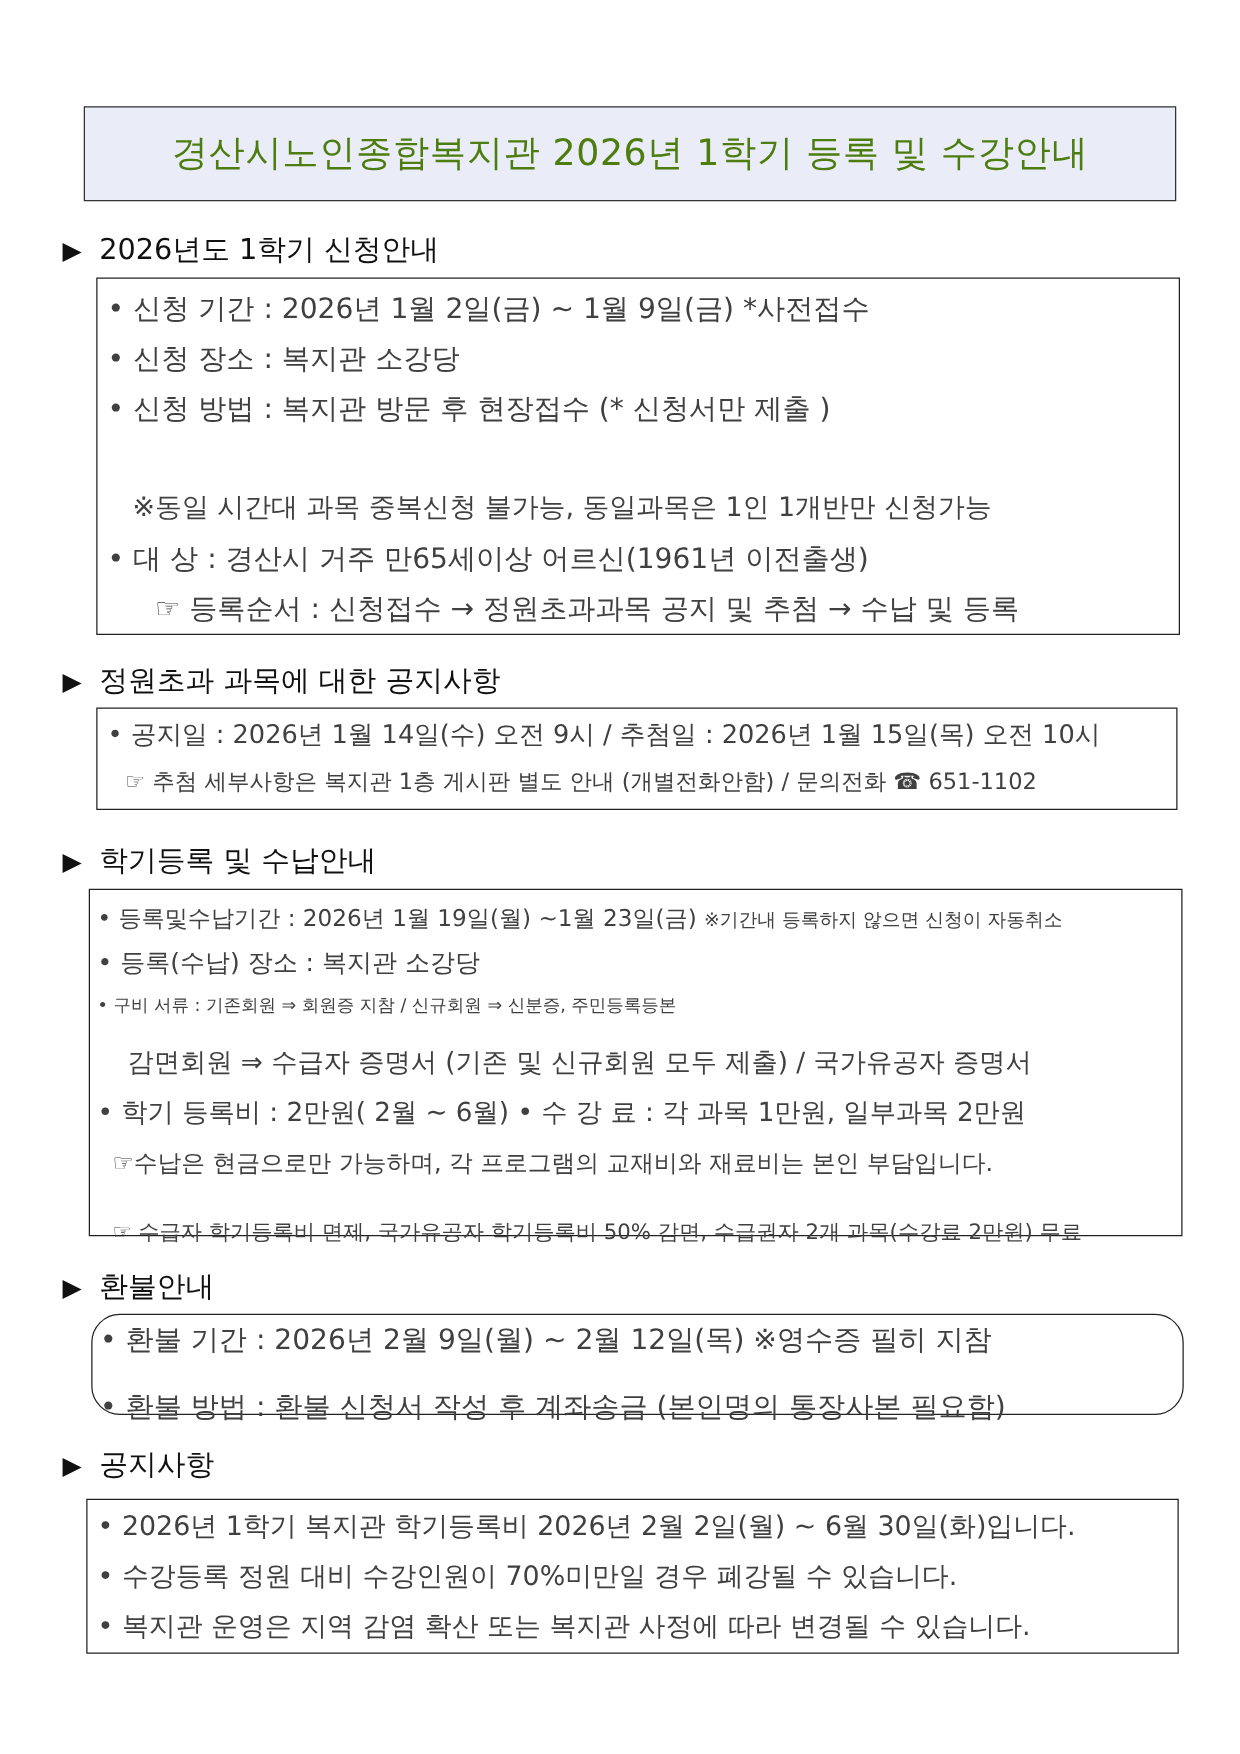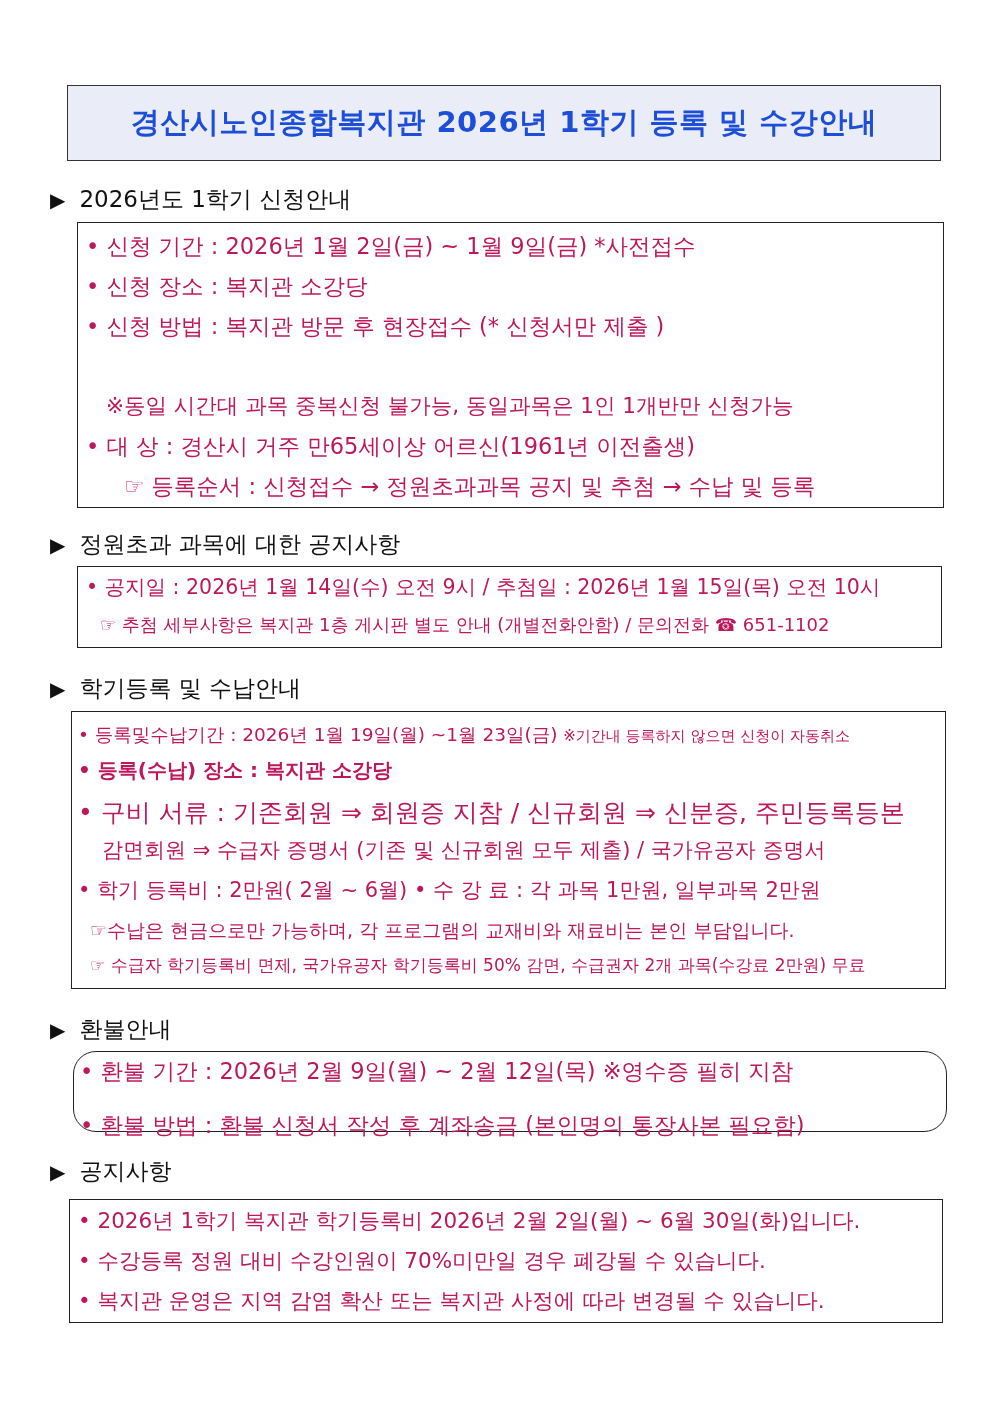--- a/index.html
+++ b/index.html
@@ -4,30 +4,30 @@
 <style>
   * { box-sizing: border-box; margin: 0; padding: 0; }
   html, body { width: 992px; height: 1403px; background: #ffffff; }
   body { position: relative; font-family: "DejaVu Sans", sans-serif; color: #111111; overflow: hidden; }
 
   .title-box {
     position: absolute; left: 67px; top: 85px; width: 874px; height: 76px;
     background: #eaedf8; border: 1px solid #333;
     display: flex; align-items: center; justify-content: center;
   }
-  .title-text { font-size: 29px; font-weight: bold; letter-spacing: 0.5px; color: #1d4ed8; white-space: nowrap; }
+  .title-text { font-size: 29px; font-weight: normal; letter-spacing: 0.5px; color: #4d7c0f; white-space: nowrap; }
 
   .section-head {
     position: absolute; left: 50px; display: flex; align-items: center;
     font-size: 23px; color: #111; white-space: nowrap;
   }
   .section-head .tri { font-size: 20px; margin-right: 14px; line-height: 1; }
 
   .box { position: absolute; border: 1px solid #222; background: #fff; }
-  .line { position: absolute; white-space: nowrap; font-size: 22.5px; color: #be185d; }
+  .line { position: absolute; white-space: nowrap; font-size: 22.5px; color: #404040; }
   .line.sm { font-size: 20px; }
   .line.xs { font-size: 18px; }
   .line.xxs { font-size: 17px; }
   .note-sm { font-size: 15px; }
 </style>
 </head>
 <body>
 
 <div class="title-box">
   <div class="title-text">경산시노인종합복지관 2026년 1학기 등록 및 수강안내</div>
@@ -57,26 +57,26 @@
 
 <div class="section-head" style="top:673px;">
   <span class="tri">▶</span>
   <span>학기등록 및 수납안내</span>
 </div>
 <div class="box" style="left:71px; top:711px; width:875px; height:278px;">
   <div class="line xs" style="left:6px; top:10px; font-size:18.5px;">
     <span>• 등록및수납기간 : 2026년 1월 19일(월) ~1월 23일(금)</span>
     <span class="note-sm">※기간내 등록하지 않으면 신청이 자동취소</span>
   </div>
-  <div class="line sm" style="left:6px; top:45px;font-weight:bold;">• 등록(수납) 장소 : 복지관 소강당</div>
-  <div class="line sm" style="left:6px; top:84px; font-size:25px;">• 구비 서류 : 기존회원 ⇒ 회원증 지참     /   신규회원 ⇒ 신분증, 주민등록등본</div>
+  <div class="line sm" style="left:6px; top:45px;">• 등록(수납) 장소 : 복지관 소강당</div>
+  <div class="line sm" style="left:6px; top:84px; font-size:14px;">• 구비 서류 : 기존회원 ⇒ 회원증 지참     /   신규회원 ⇒ 신분증, 주민등록등본</div>
   <div class="line sm" style="left:30px; top:124px; font-size:21px;text-align:right;">감면회원 ⇒ 수급자 증명서 (기존 및 신규회원 모두 제출) / 국가유공자 증명서</div>
   <div class="line sm" style="left:6px; top:164px; font-size:21px;">• 학기 등록비 : 2만원( 2월 ~ 6월)  • 수 강 료 : 각 과목 1만원, 일부과목 2만원</div>
   <div class="line xs" style="left:18px; top:206px; font-size:19px;">☞수납은 현금으로만 가능하며, 각 프로그램의 교재비와 재료비는 본인 부담입니다.</div>
-  <div class="line xxs" style="left:18px; top:242px;text-align:right;">☞ 수급자 학기등록비 면제, 국가유공자 학기등록비 50% 감면, 수급권자 2개 과목(수강료 2만원) 무료</div>
+  <div class="line xxs" style="left:18px; top:262px;text-align:right;">☞ 수급자 학기등록비 면제, 국가유공자 학기등록비 50% 감면, 수급권자 2개 과목(수강료 2만원) 무료</div>
 </div>
 
 <div class="section-head" style="top:1014px;">
   <span class="tri">▶</span>
   <span>환불안내</span>
 </div>
 <div class="box" style="left:73px; top:1051px; width:874px; height:81px;border-radius:23px;">
   <div class="line" style="left:6px; top:4px;">• 환불 기간 : 2026년 2월 9일(월) ~ 2월 12일(목)   ※영수증 필히 지참</div>
   <div class="line" style="left:6px; top:58px;">• 환불 방법 : 환불 신청서 작성 후 계좌송금 (본인명의 통장사본 필요함)</div>
 </div>

